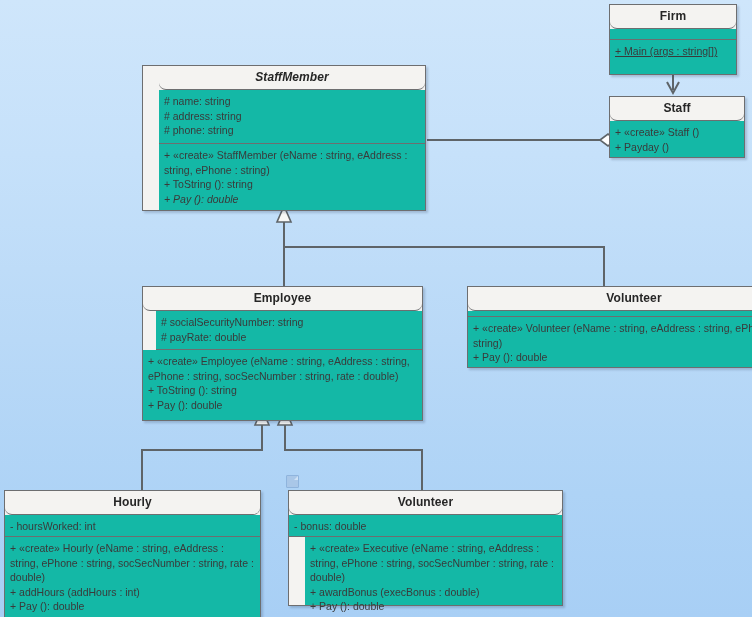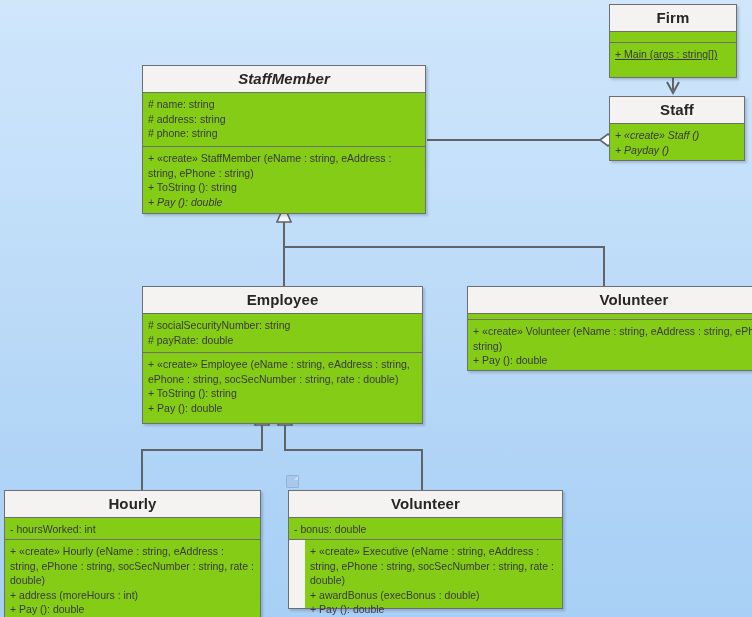--- a/index.html
+++ b/index.html
@@ -35,36 +35,37 @@
   .uml-class {
     position: absolute;
     box-sizing: border-box;
     background: #f4f3f1;
     border: 1px solid #6d6e70;
     box-shadow: 2px 2px 2px rgba(40,60,90,0.22);
   }
   .uml-class .name-band {
     box-sizing: border-box;
     text-align: center;
-    font-size: 15px;
+    font-size: 12px;
     font-weight: bold;
     color: #262626;
     padding: 4px 4px 5px 4px;
     border-bottom: 1px solid #6d6e70;
     background: #f4f3f1;
     letter-spacing: 0.1px;
+    border-radius: 7px;
   }
   .uml-class.abstract .name-band {
     font-style: italic;
   }
   .compartment {
     box-sizing: border-box;
     padding: 4px 5px 5px 5px;
     border-bottom: 1px solid #6d6e70;
-    background: #84cc16;
+    background: #14b8a6;
   }
   .compartment:last-child {
     border-bottom: none;
   }
   .compartment.empty {
     padding: 0;
     height: 6px;
   }
   .member {
     font-size: 10.5px;
@@ -80,28 +81,28 @@
     text-decoration: underline;
   }
 
   
   #box-firm            { left: 609px; top: 4px;   width: 128px; }
   #box-firm .attrs     { height: 11px; padding: 0; }
   #box-firm .ops       { height: 34px; }
 
   #box-staff           { left: 609px; top: 96px;  width: 136px; }
   #box-staff .attrs    { height: 22px; }
-  #box-staff .ops      { height: 36px; font-style: italic; }
-
-  #box-staffmember     { left: 142px; top: 65px;  width: 284px; }
+  #box-staff .ops      { height: 36px; }
+
+  #box-staffmember     { left: 142px; top: 65px;  width: 284px; padding-left: 16px; }
   #box-staffmember .attrs { height: 54px; }
   #box-staffmember .ops   { height: 66px; }
 
   #box-employee        { left: 142px; top: 286px; width: 281px; }
-  #box-employee .attrs { height: 39px; }
+  #box-employee .attrs { height: 39px; margin-left: 13px; }
   #box-employee .ops   { height: 70px; }
 
   #box-volunteer       { left: 467px; top: 286px; width: 334px; }
   #box-volunteer .attrs { height: 6px; padding: 0; }
   #box-volunteer .ops  { height: 50px; }
 
   #box-hourly          { left: 4px;  top: 490px; width: 257px; }
   #box-hourly .attrs   { height: 22px; }
   #box-hourly .ops     { height: 82px; }
 
@@ -211,21 +212,21 @@
     </div>
   </div>
 
   <div class="uml-class" id="box-hourly">
     <div class="name-band">Hourly</div>
     <div class="compartment attrs">
       <div class="member">- hoursWorked: int</div>
     </div>
     <div class="compartment ops">
       <div class="member">+ «create» Hourly (eName : string, eAddress : string, ePhone : string, socSecNumber : string, rate : double)</div>
-      <div class="member">+ address (moreHours : int)</div>
+      <div class="member">+ addHours (addHours : int)</div>
       <div class="member">+ Pay (): double</div>
       <div class="member">+ ToString (): string</div>
     </div>
   </div>
 
   <div class="uml-class" id="box-executive">
     <div class="name-band">Volunteer</div>
     <div class="compartment attrs">
       <div class="member">- bonus: double</div>
     </div>

